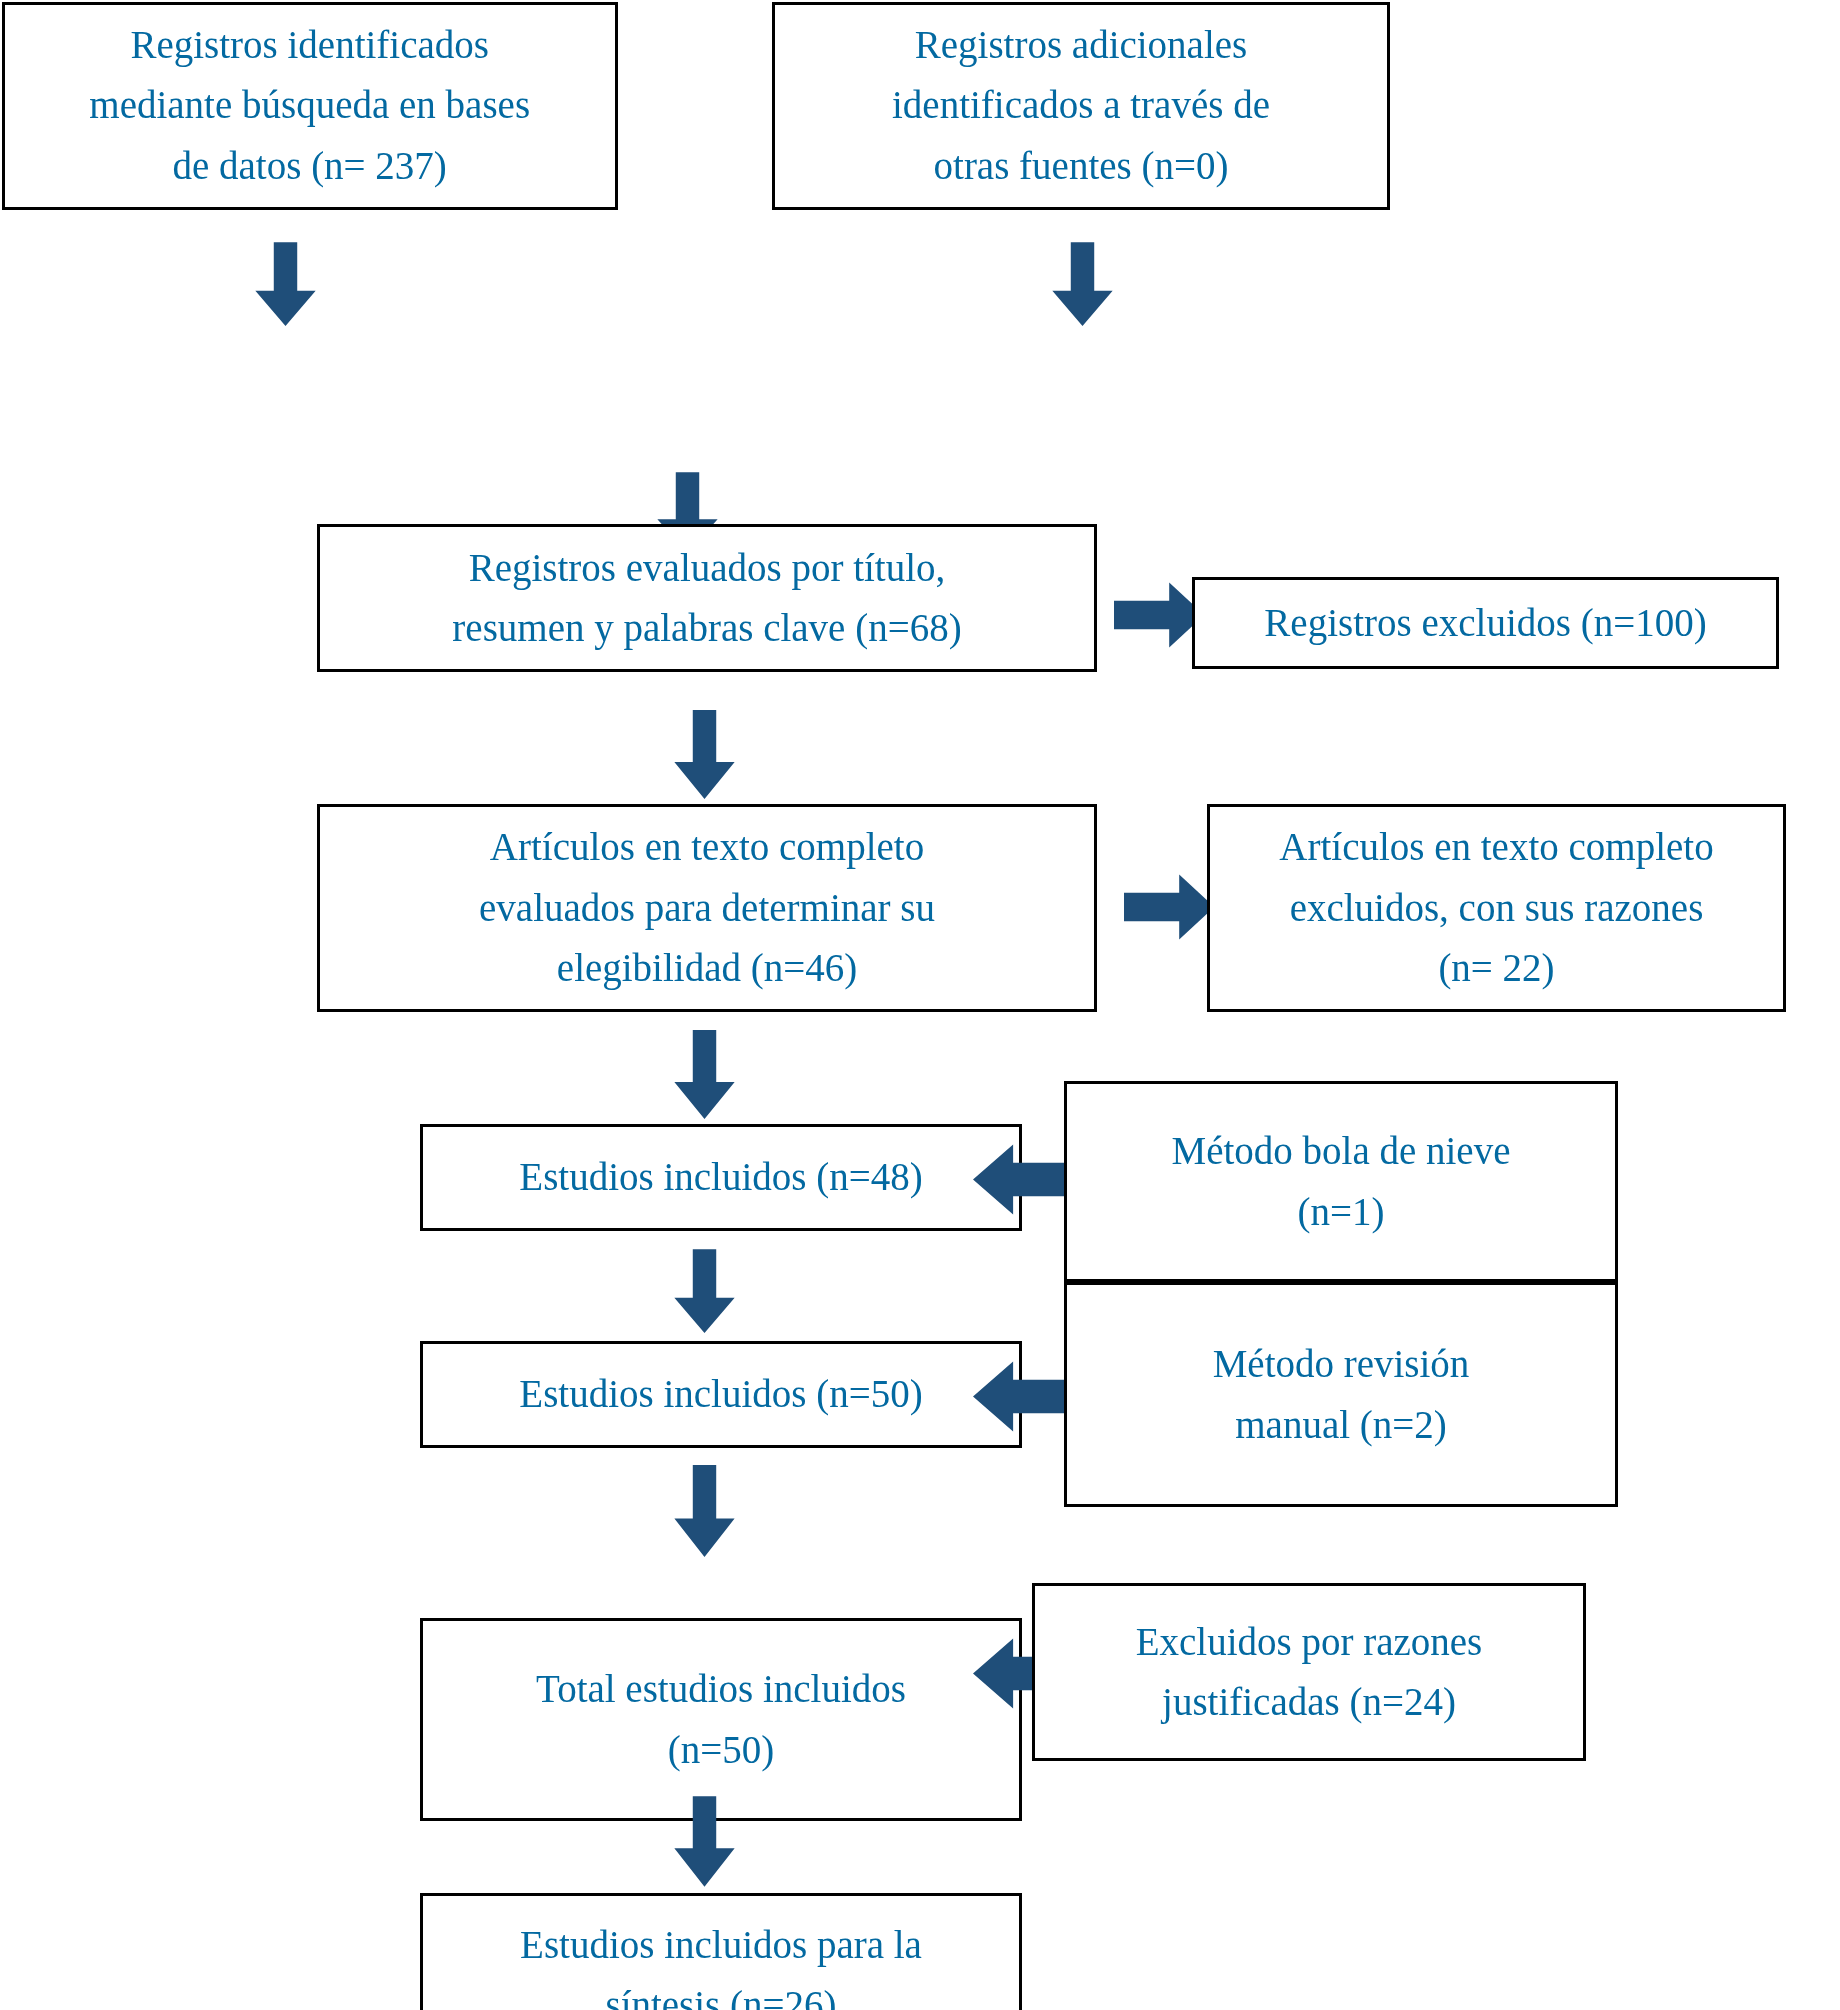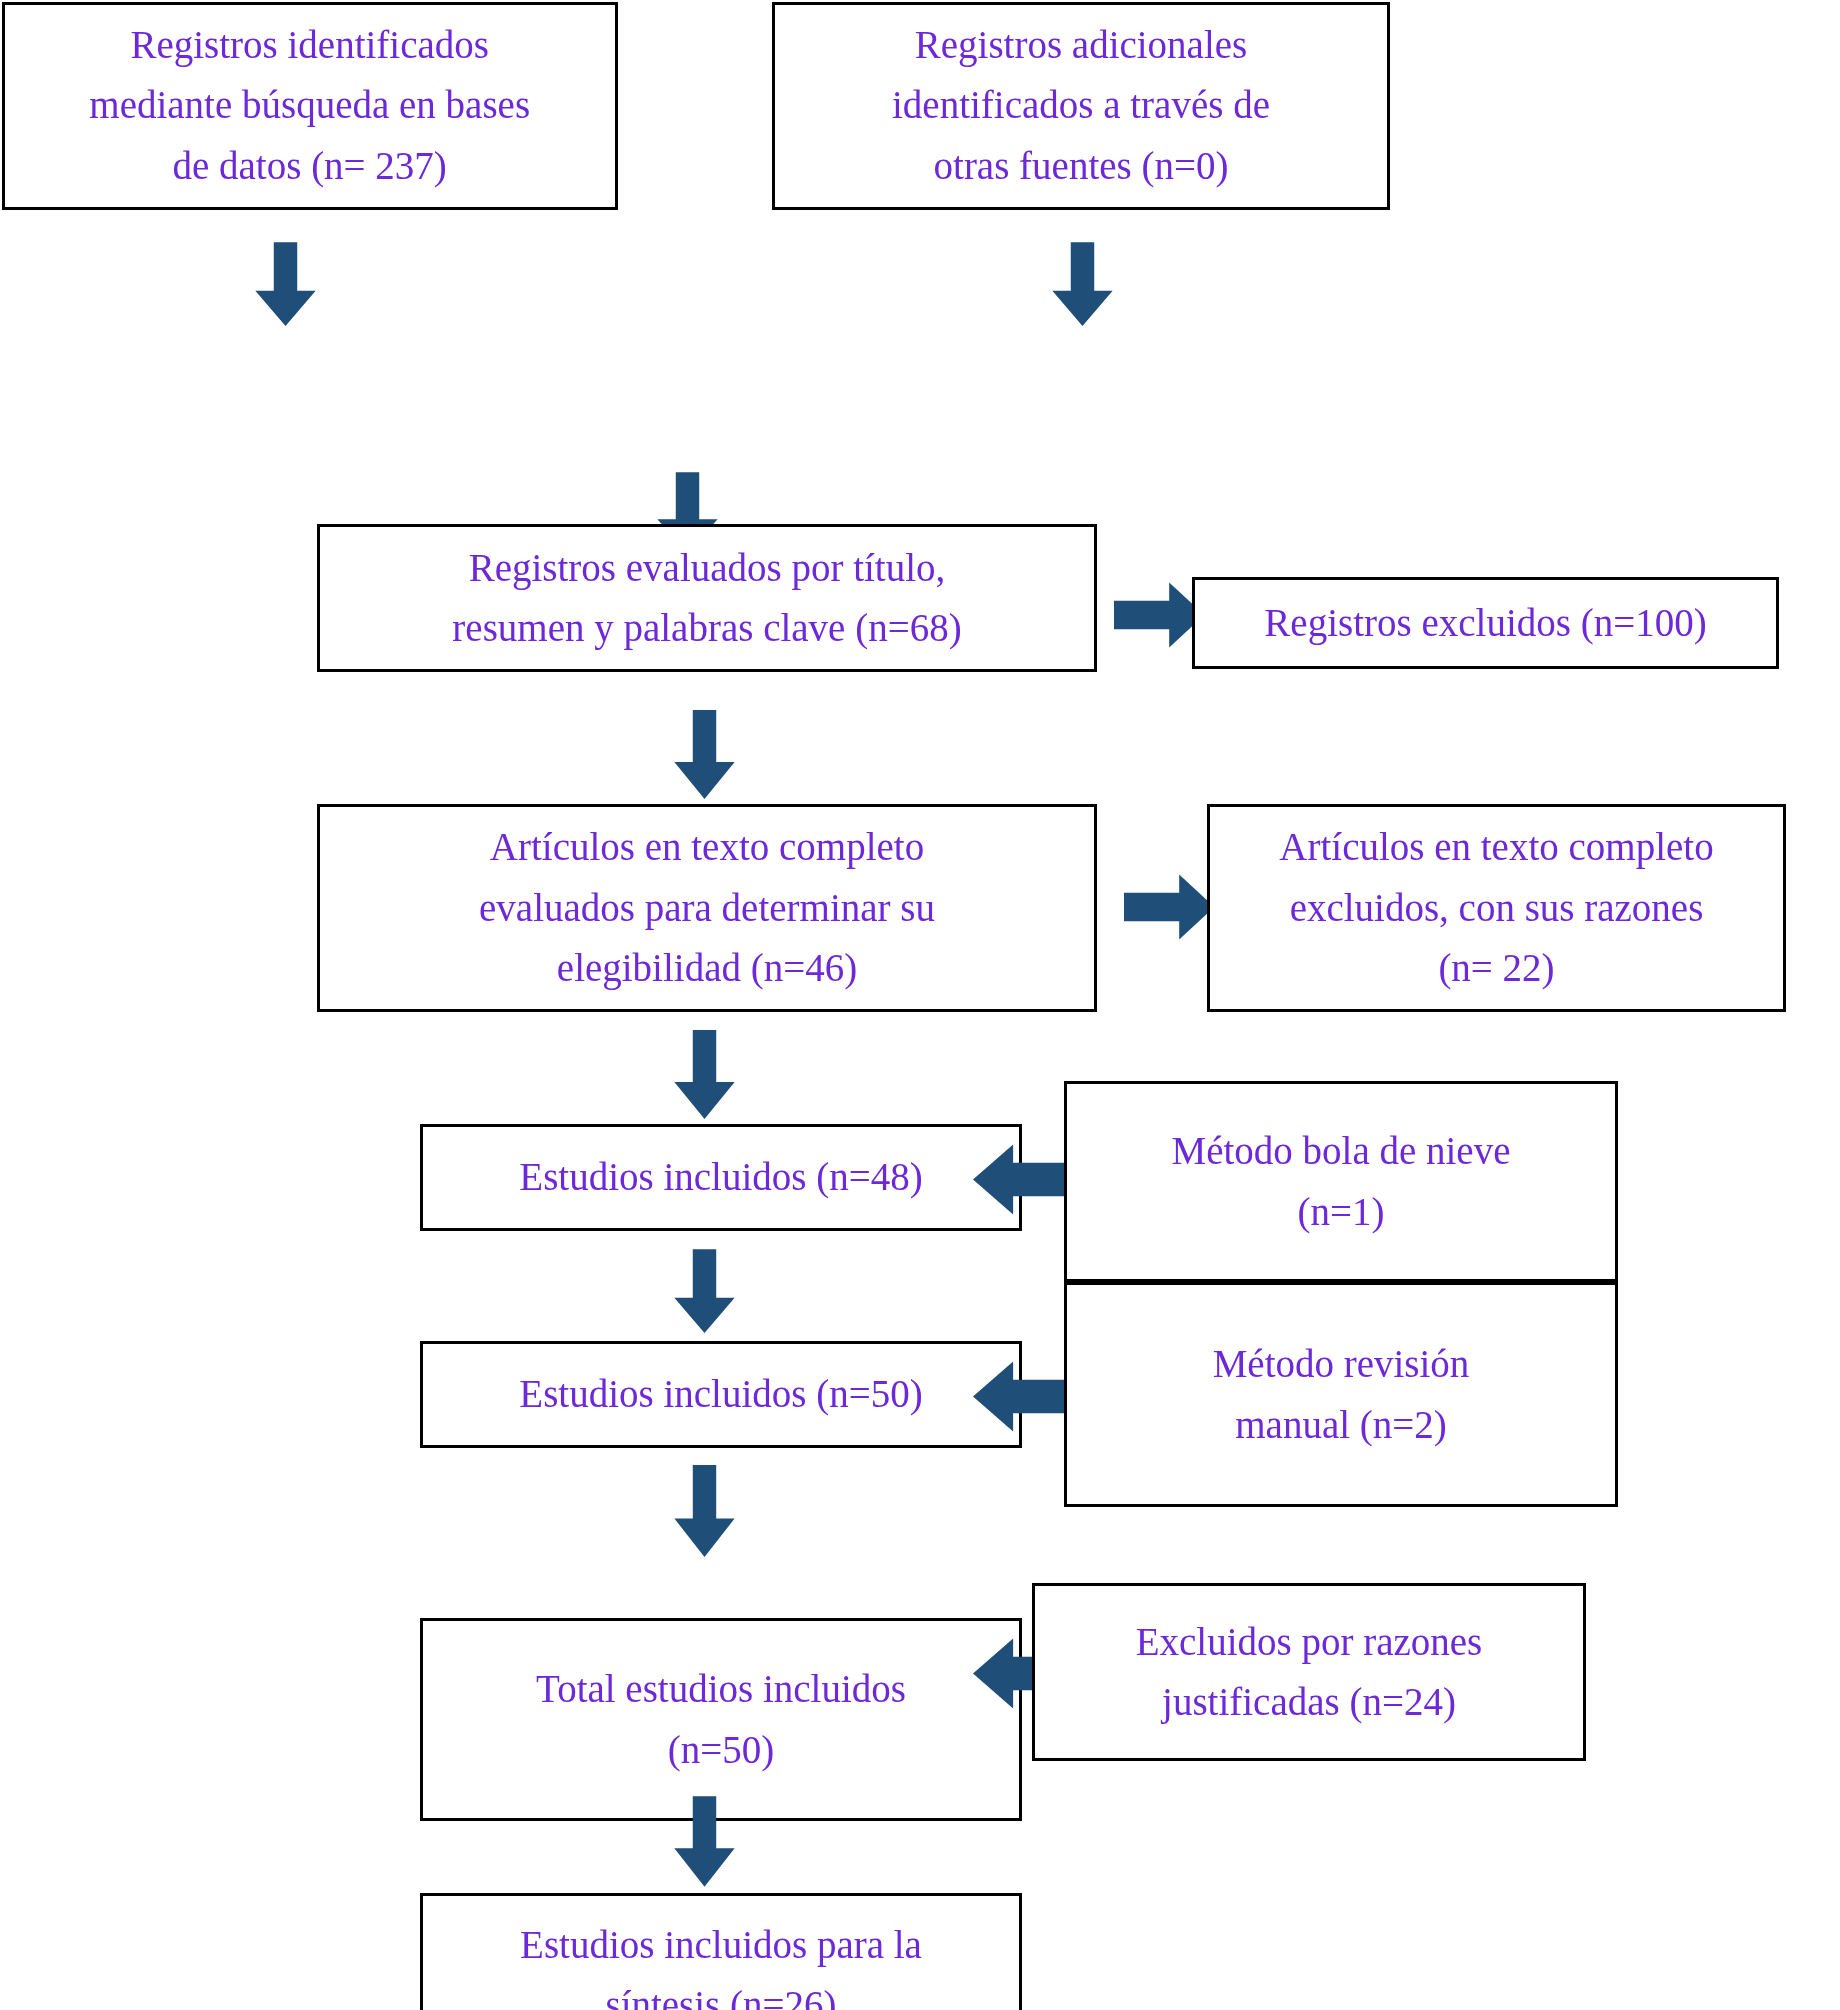--- a/index.html
+++ b/index.html
@@ -17,21 +17,21 @@
   }
   .node {
     position: absolute;
     box-sizing: border-box;
     border: 3.4px solid #000000;
     background: #ffffff;
     display: flex;
     align-items: center;
     justify-content: center;
     text-align: center;
-    color: #6d28d9;
+    color: #0369a1;
     line-height: 1.55;
     font-size: 39px;
     padding: 5px 11.7px;
   }
   .node .txt {
     display: block;
     width: 100%;
     white-space: pre-line;
   }
   .arrow {

